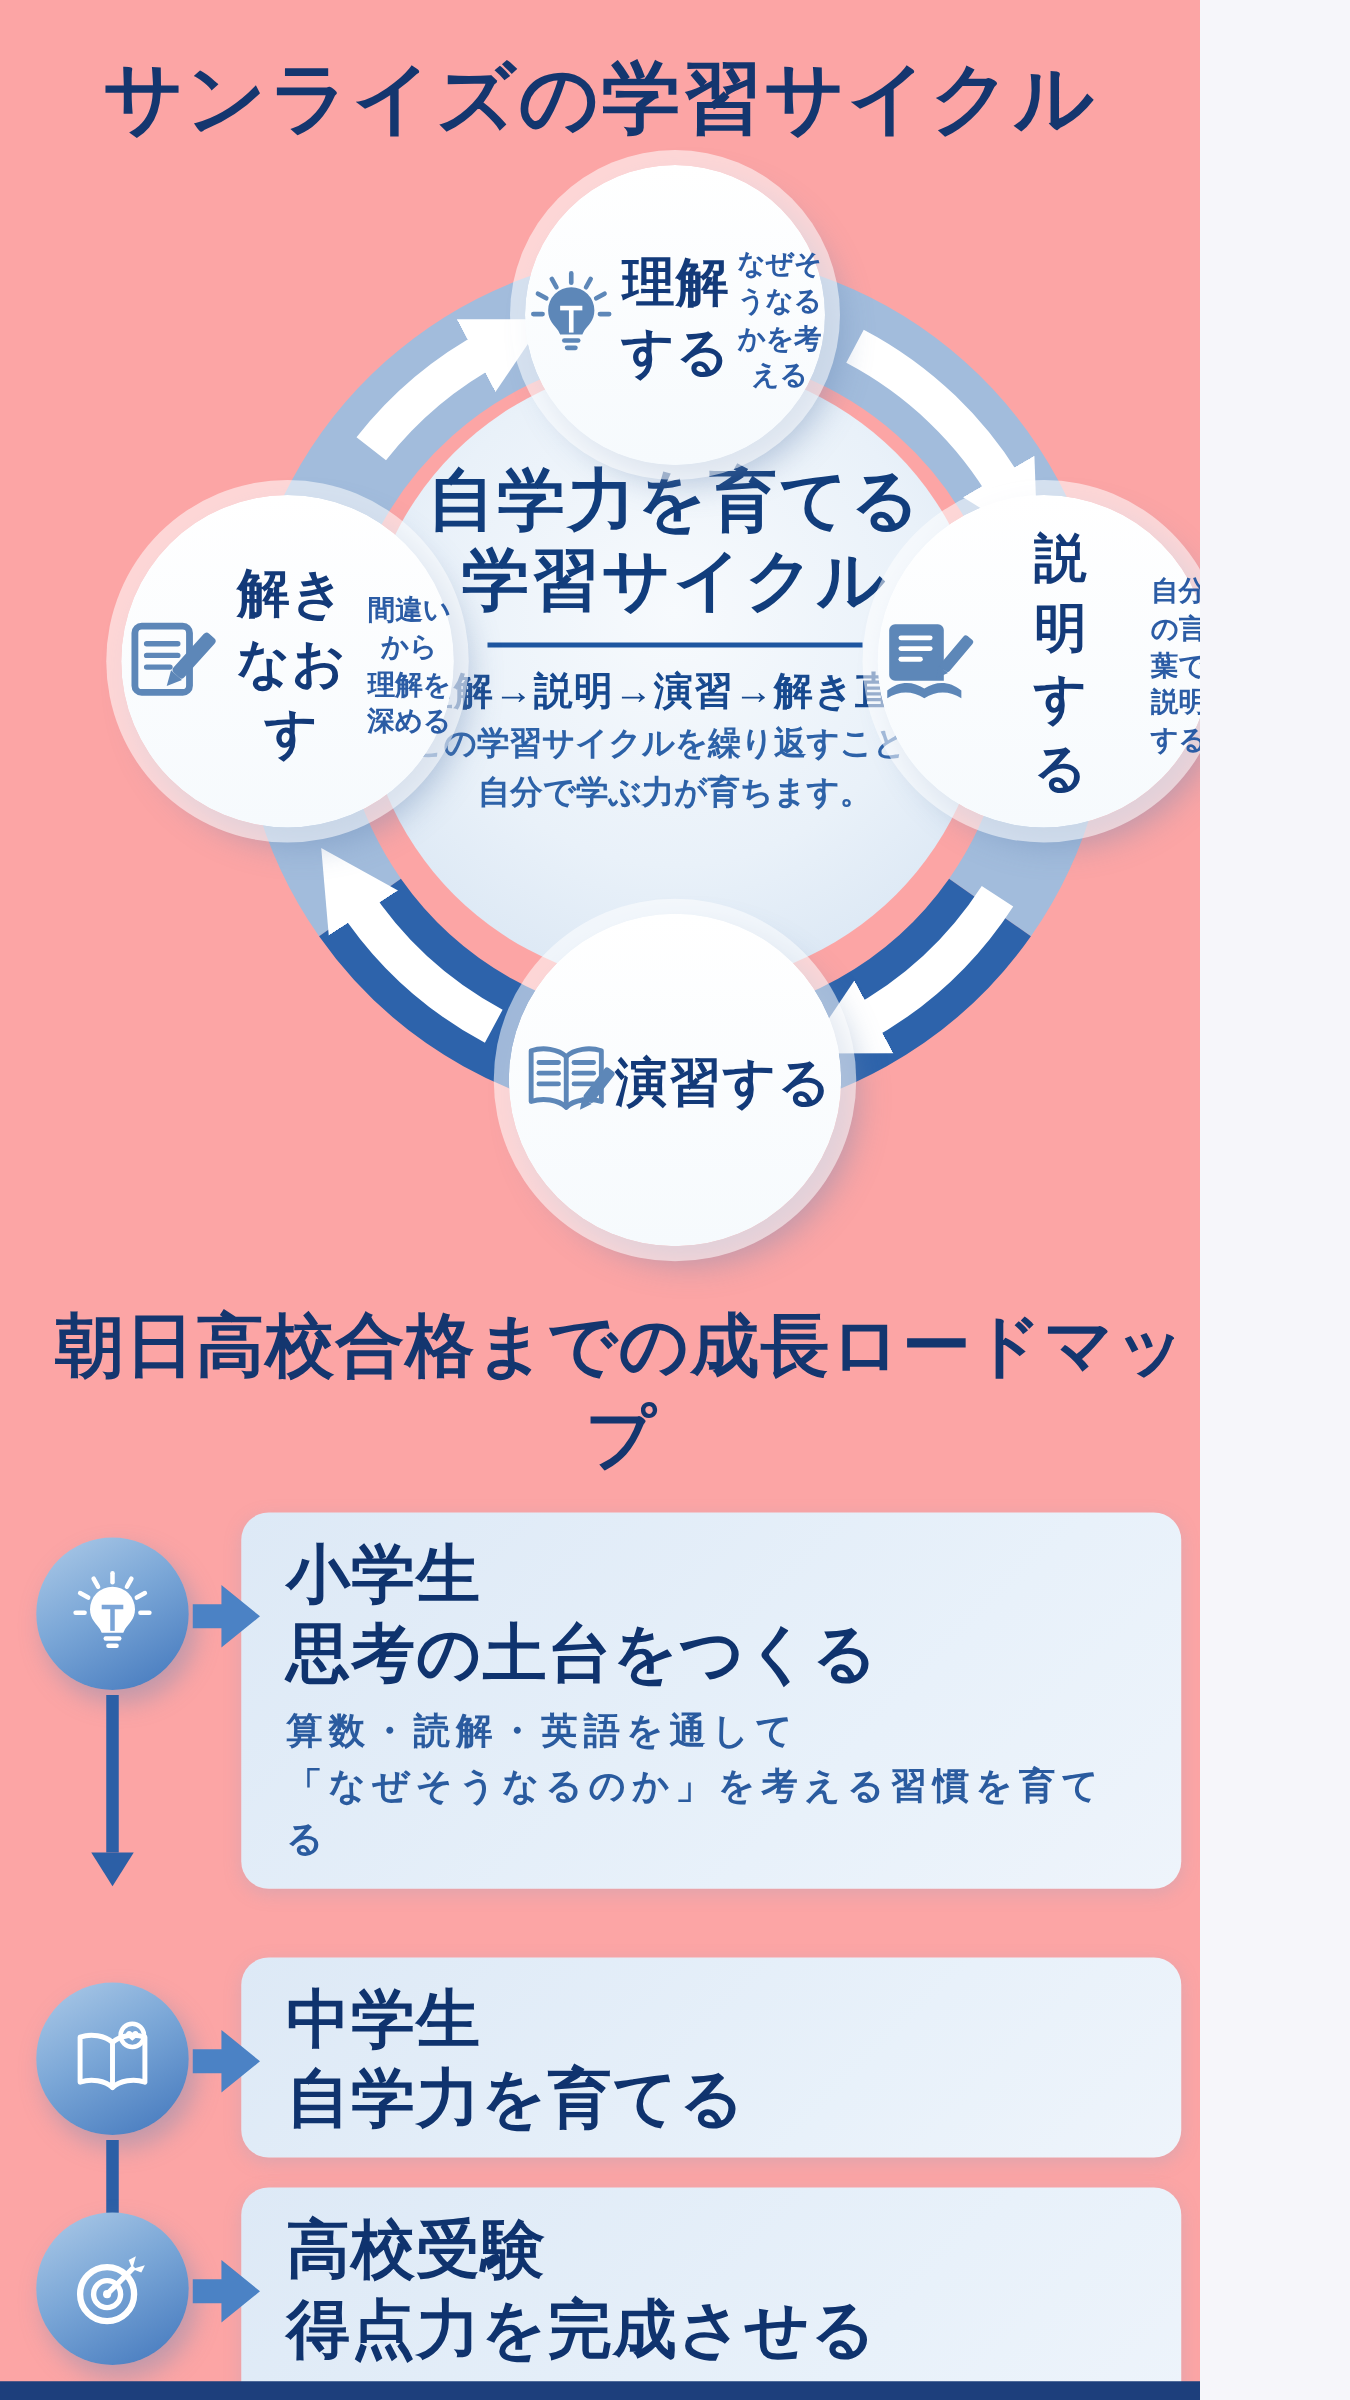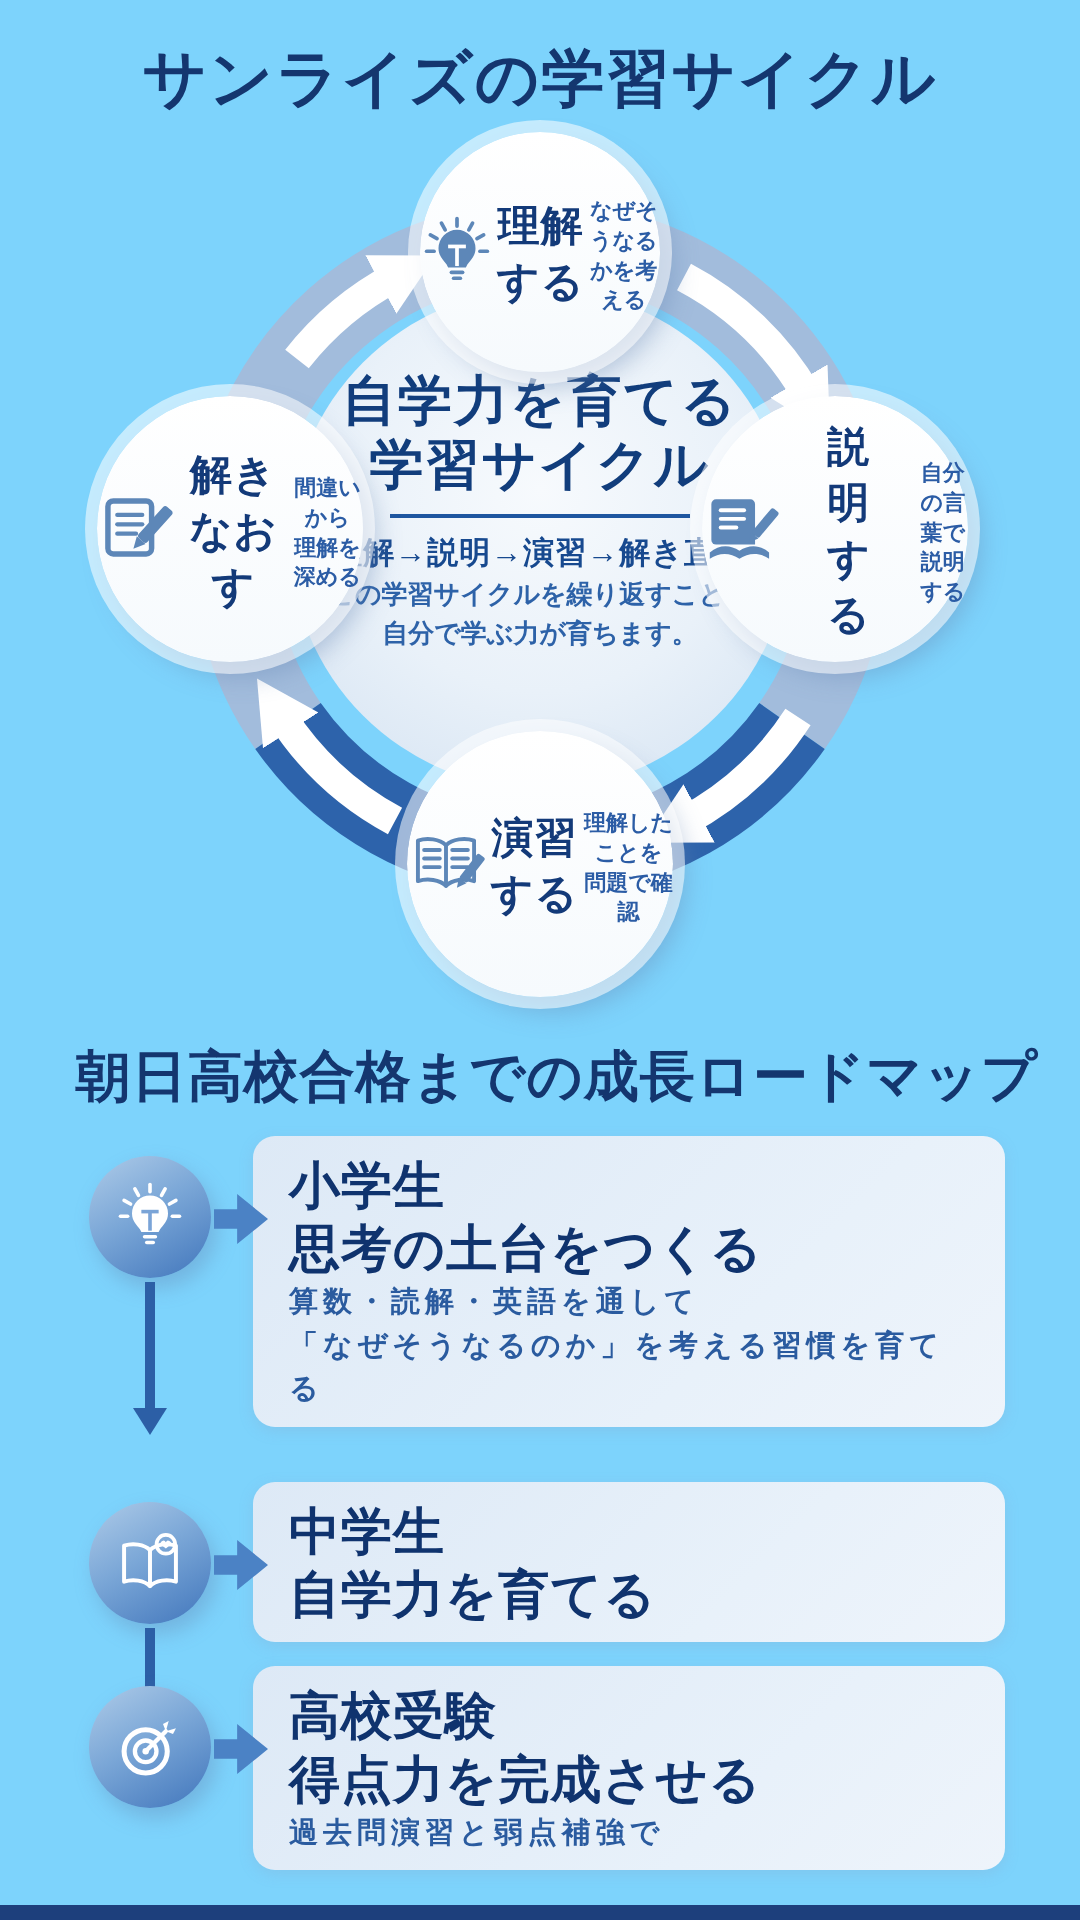--- a/index.html
+++ b/index.html
@@ -2,21 +2,21 @@
 <html><head>
 <meta charset="utf-8">
 <title>Learning Cycle Infographic</title>
 <style>
   html,body{margin:0;padding:0;}
   body{
     width:1080px;height:1920px;
     font-family:"Liberation Sans","DejaVu Sans",sans-serif;
     background:#f6f6fa;
   }
-  .page{position:relative;width:1080px;height:1920px;overflow:hidden;background:#7dd3fc;}
+  .page{position:relative;width:960px;height:1920px;overflow:hidden;background:#fca5a5;}
 
   
   .cycle-title{
     margin:0;padding-top:36px;
     text-align:center;font-size:63px;font-weight:800;letter-spacing:2px;
     color:#14366f;
   }
   .cycle{position:relative;width:1080px;height:900px;margin-top:2px;}
   .ring-svg{position:absolute;left:0;top:0;z-index:1;}
   .center-circle{
@@ -68,21 +68,21 @@
   .road-circle svg{width:72px;height:72px;}
   .road-circle .fil{fill:#7aa4d7;}
   .road-arrow{position:absolute;left:139px;top:57px;z-index:2;color:#4b82c5;line-height:0;}
   .road-card{
     flex:1;margin-left:28px;border-radius:22px;
     background:linear-gradient(135deg,#dde9f6 0%,#e8f1fa 65%,#eef4fb 100%);
     box-shadow:0 4px 14px rgba(140,165,200,.25);
     padding:18px 36px 16px;box-sizing:border-box;
   }
   .road-heading{font-size:51px;font-weight:700;color:#0f336e;line-height:1.24;letter-spacing:1px;}
-  .road-body{font-size:29px;color:#2a5b9f;line-height:1.5;letter-spacing:5px;font-weight:600;}
+  .road-body{font-size:29px;color:#2a5b9f;line-height:1.5;letter-spacing:5px;margin-top:10px;font-weight:600;}
   .v-connector{position:absolute;left:75px;transform:translateX(-50%);top:146px;display:flex;flex-direction:column;align-items:center;}
   .v-connector .stem{width:10px;background:#2c5fa6;}
   .v-connector--1 .stem{height:126px;}
   .v-connector--2 .stem{height:96px;}
   .v-connector .head{width:0;height:0;border-left:17px solid transparent;border-right:17px solid transparent;border-top:27px solid #2c5fa6;}
 
   .footer-bar{position:absolute;left:0;bottom:0;width:1080px;height:15px;background:#1d3f7c;}
 </style>
 </head>
 <body>
@@ -180,24 +180,20 @@
             <line x1="58" y1="43" x2="78" y2="43"></line>
             <line x1="58" y1="54" x2="78" y2="54"></line>
           </g>
           <g transform="rotate(38 80 60)">
             <rect x="74" y="34" width="12" height="40" rx="3" fill="currentColor"></rect>
             <path d="M74 74 h12 l-6 12 z" fill="currentColor"></path>
           </g>
         </svg>
       </span>
       <div class="node-title">演習する</div>
-      <div class="node-sub">
-        <span>理解したことを</span><br>
-        <span>問題で確認</span>
-      </div>
     </div>
 
     <div class="node node--left">
       <span class="node-icon">
         <svg viewBox="0 0 100 100" aria-hidden="true">
           <rect x="14" y="14" width="56" height="68" rx="7" fill="none" stroke="currentColor" stroke-width="7"></rect>
           <g stroke="currentColor" stroke-width="5.5" stroke-linecap="round">
             <line x1="26" y1="32" x2="58" y2="32"></line>
             <line x1="26" y1="44" x2="58" y2="44"></line>
             <line x1="26" y1="56" x2="50" y2="56"></line>

